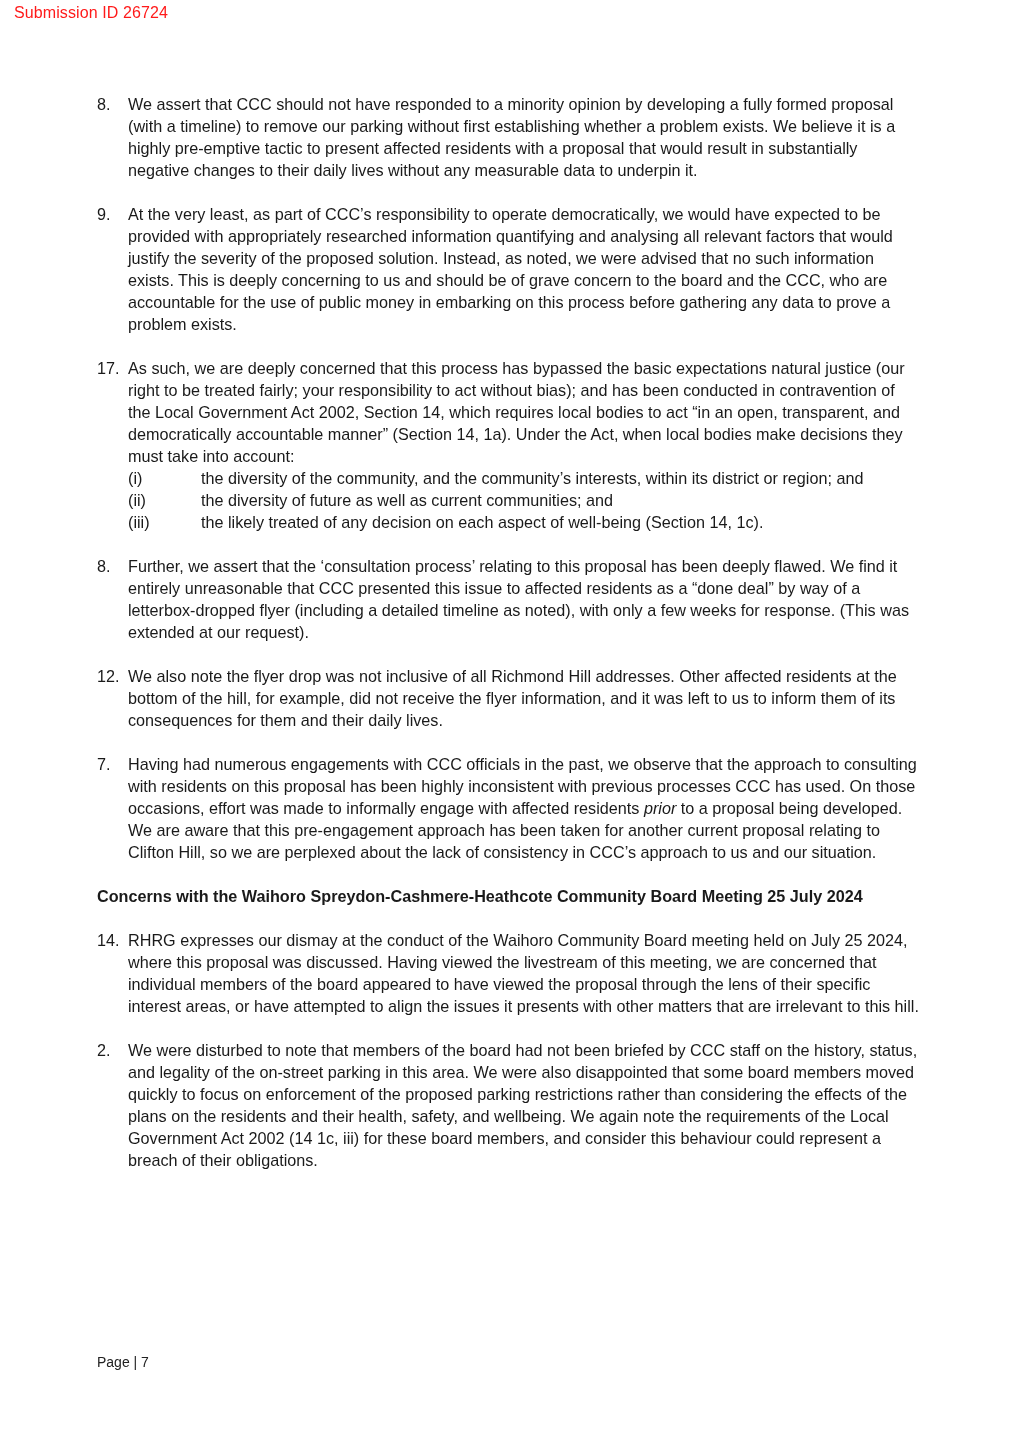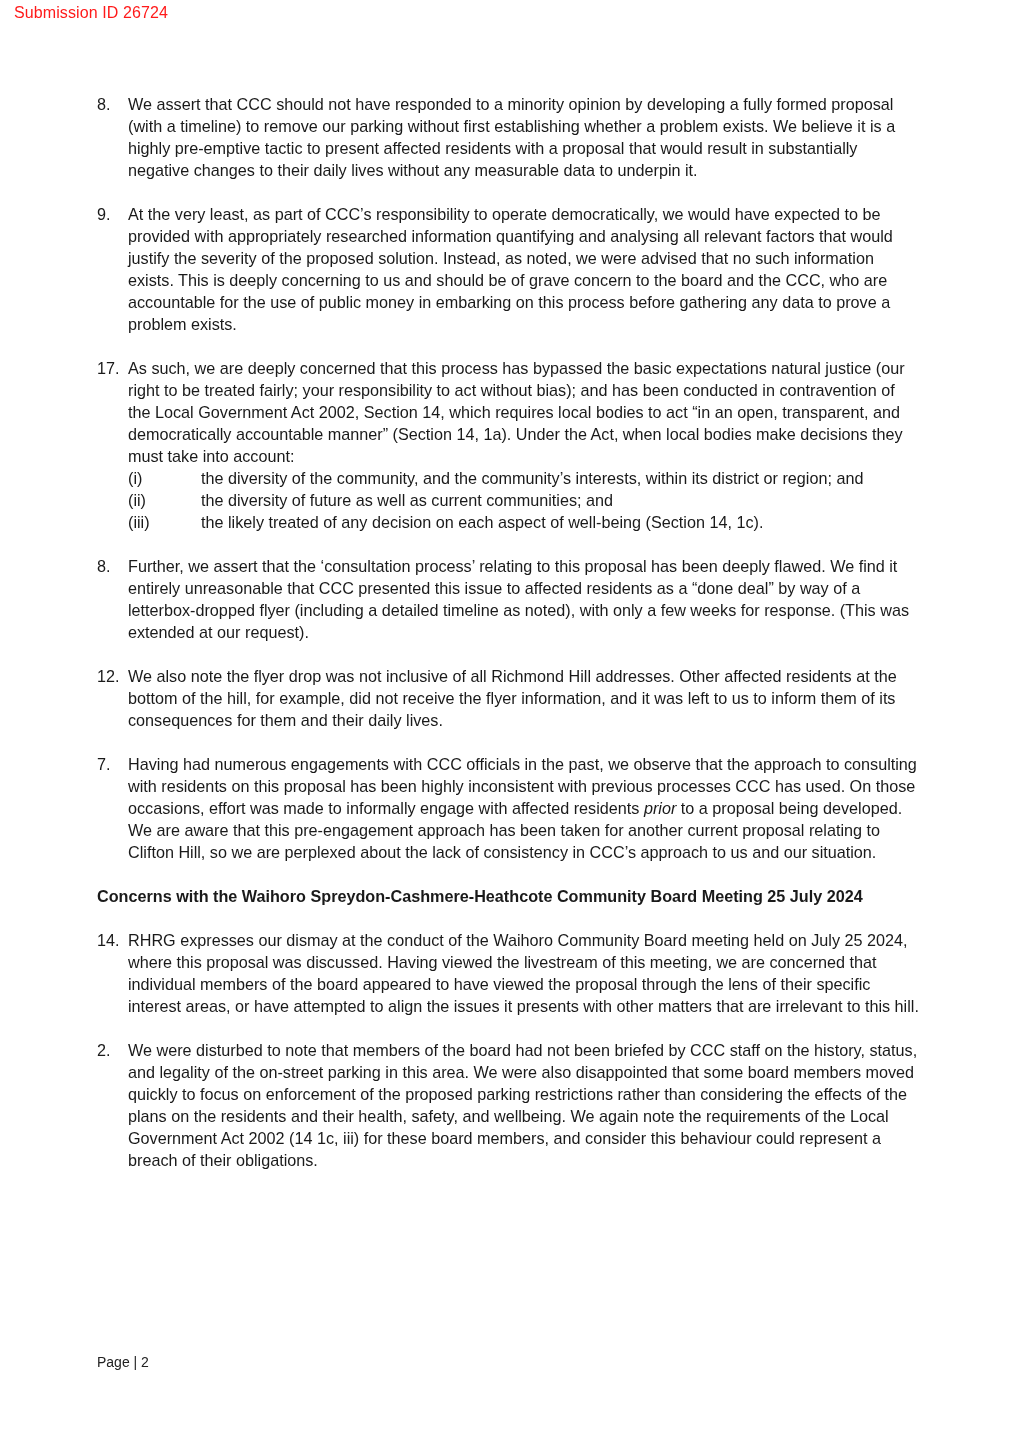--- a/index.html
+++ b/index.html
@@ -88,13 +88,13 @@
     <span>RHRG expresses our dismay at the conduct of the Waihoro Community Board meeting held on July 25 2024, where this proposal was discussed. Having viewed the livestream of this meeting, we are concerned that individual members of the board appeared to have viewed the proposal through the lens of their specific interest areas, or have attempted to align the issues it presents with other matters that are irrelevant to this hill.</span>
   </div>
 
   <div class="item">
     <span class="num">2.</span>
     <span>We were disturbed to note that members of the board had not been briefed by CCC staff on the history, status, and legality of the on-street parking in this area. We were also disappointed that some board members moved quickly to focus on enforcement of the proposed parking restrictions rather than considering the effects of the plans on the residents and their health, safety, and wellbeing. We again note the requirements of the Local Government Act 2002 (14 1c, iii) for these board members, and consider this behaviour could represent a breach of their obligations.</span>
   </div>
 
 </div>
 
-<div class="footer">Page | 2</div>
+<div class="footer">Page | 7</div>
 
 </body></html>

